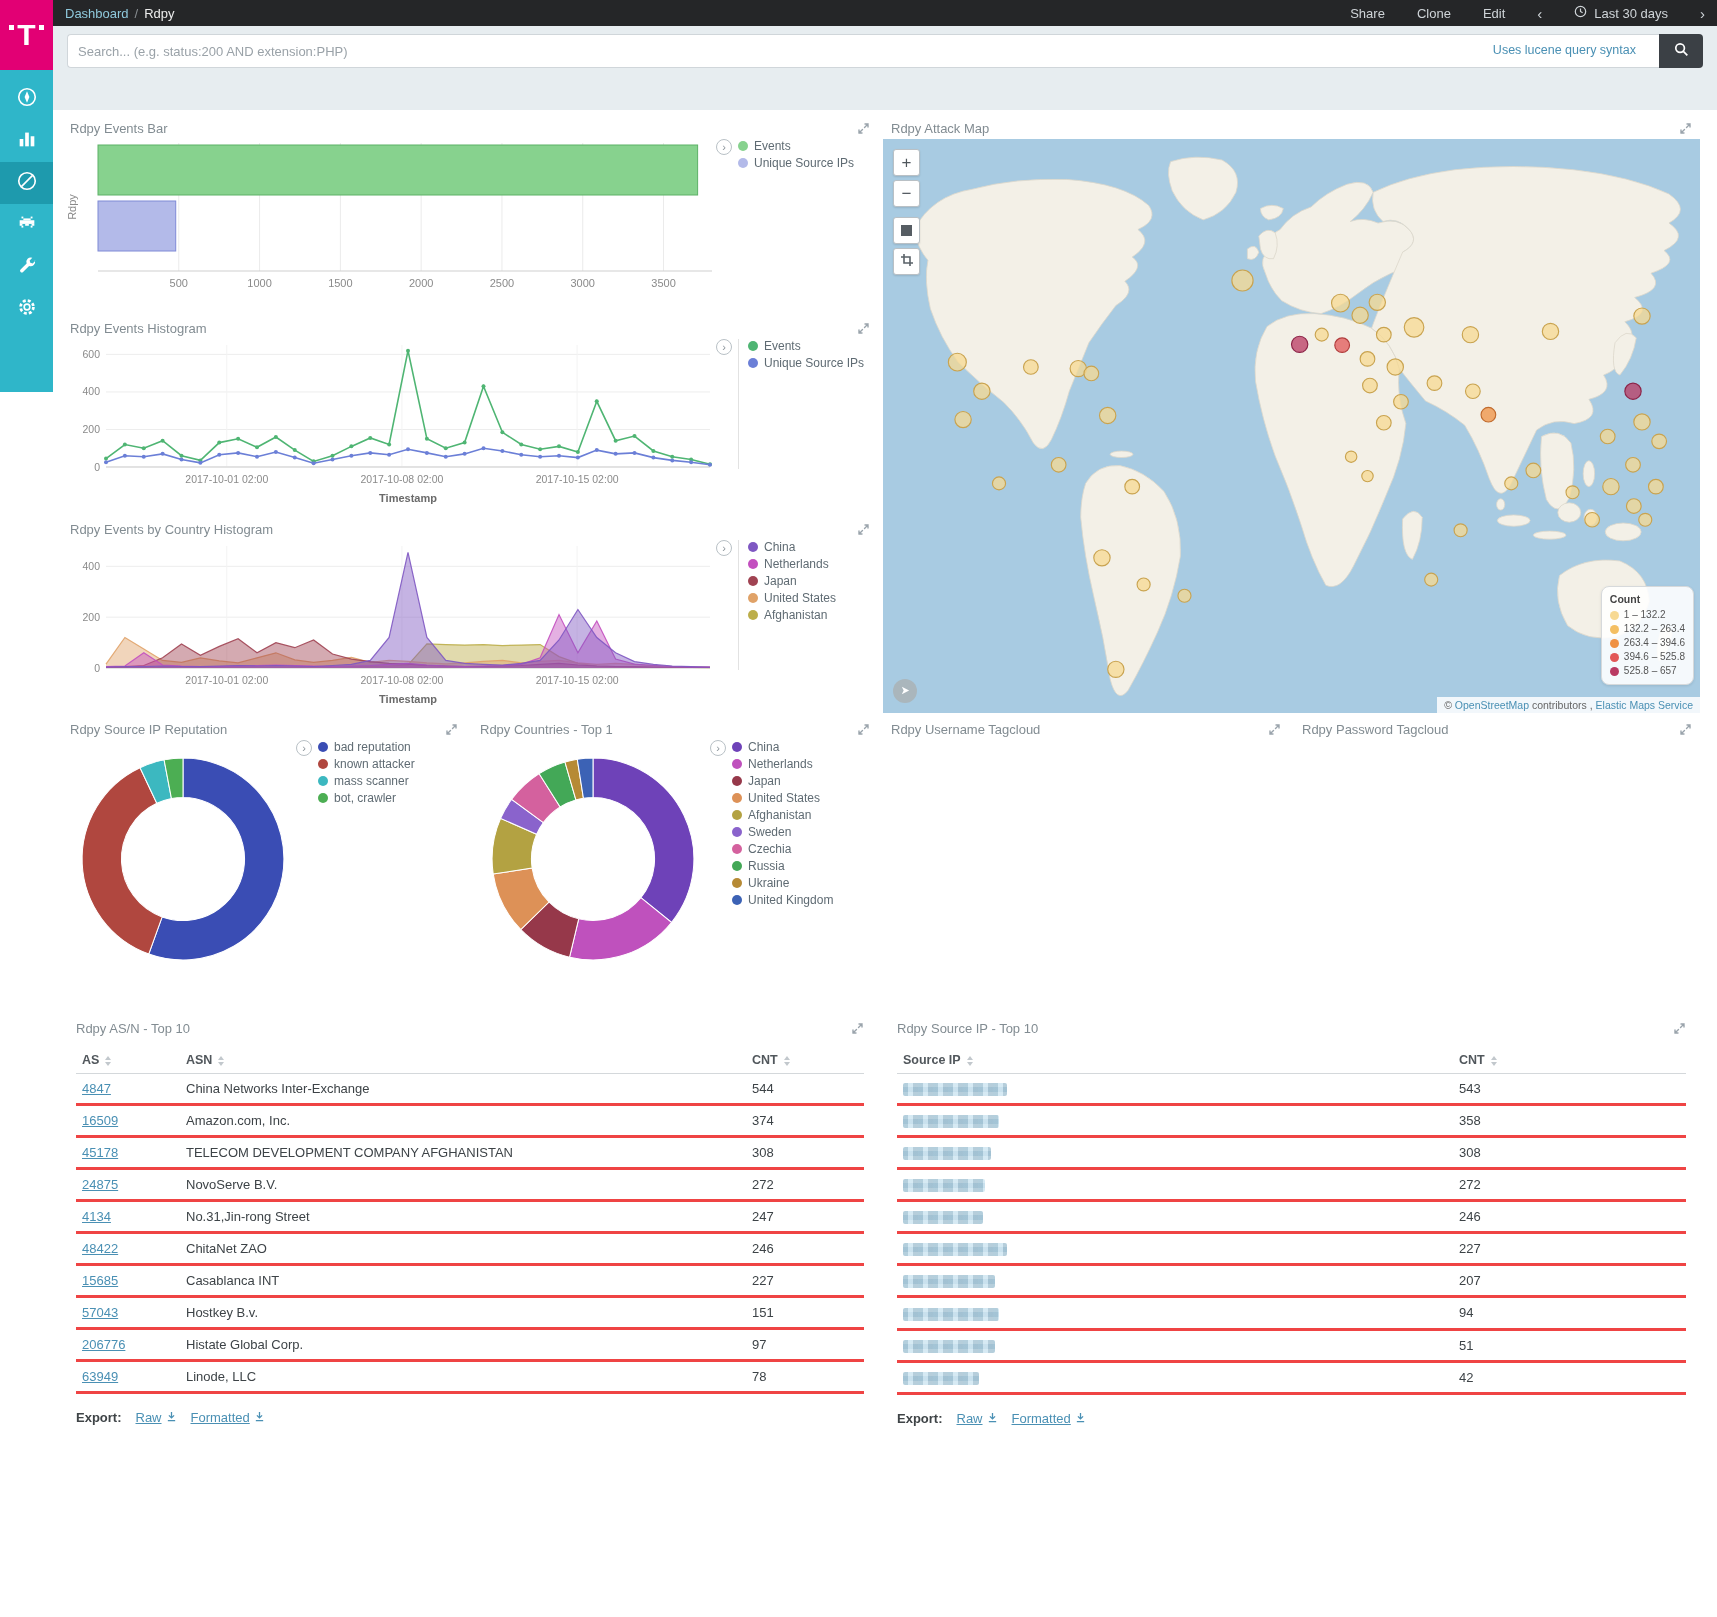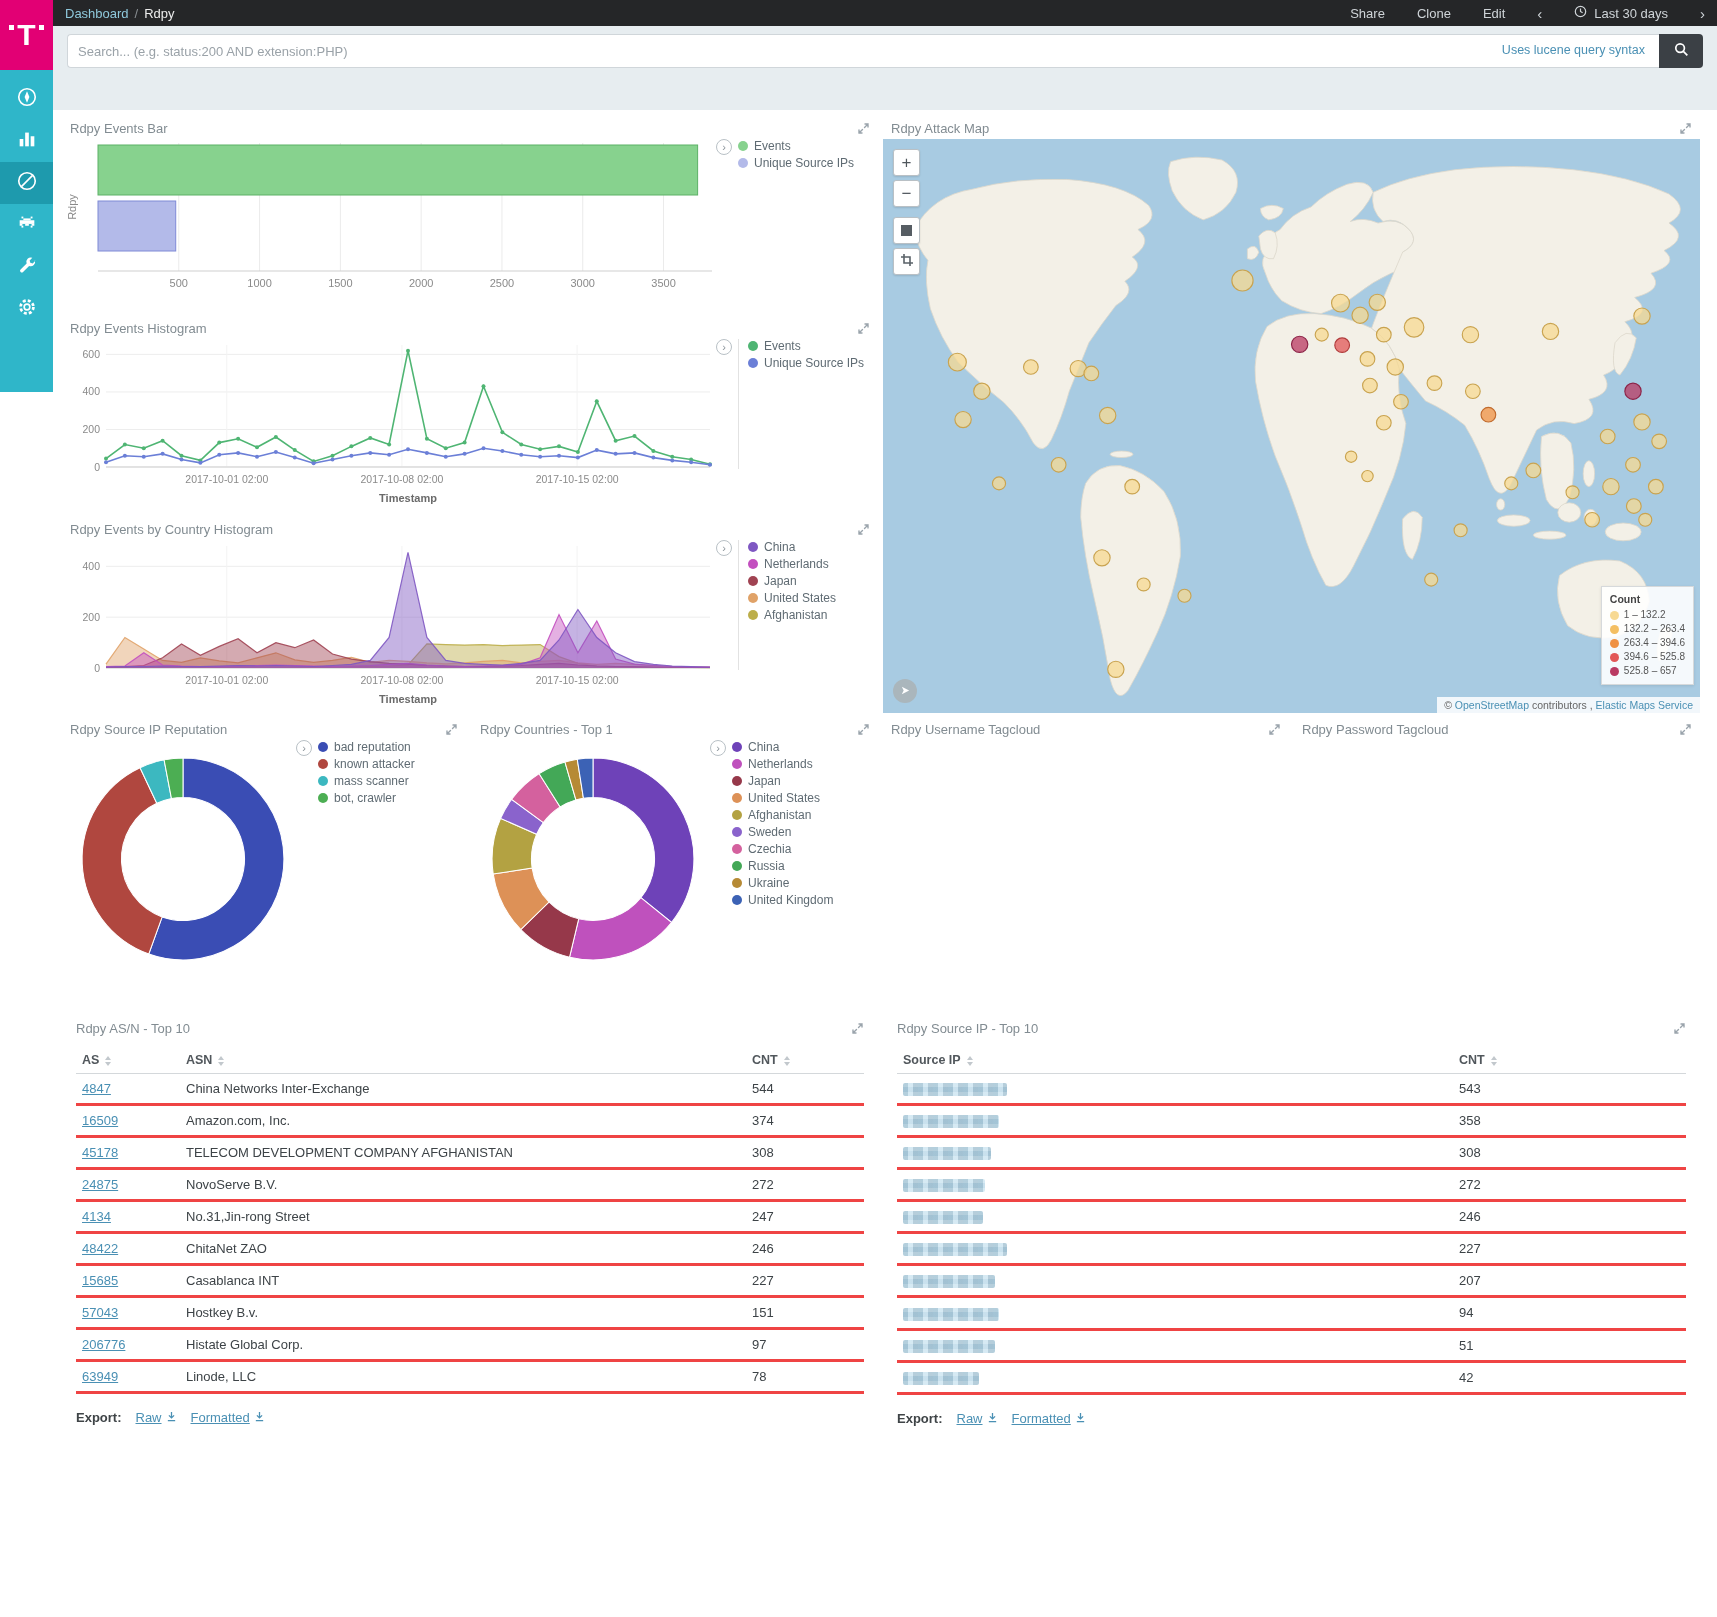--- a/index.html
+++ b/index.html
@@ -18,21 +18,21 @@
   .topbar-right{margin-left:auto;display:flex;align-items:center;gap:32px}
   .topbar-right a{color:#cfd4d8}
   .time-group{display:flex;align-items:center;gap:7px}
   .chev{color:#cfd4d8;font-size:15px;line-height:1}
 
   .querybar{position:absolute;left:53px;top:26px;right:0;height:84px;background:#e7edf0;padding:8px 14px 0 14px}
   .search-row{display:flex;align-items:stretch}
   .search-wrap{position:relative;flex:1}
   .search-input{width:100%;height:34px;border:1px solid #d0d6da;border-right:none;border-radius:4px 0 0 4px;background:#fff;padding:0 230px 0 10px;font-size:13px;color:#333;font-family:"Liberation Sans",sans-serif;outline:none}
   .search-input::placeholder{color:#9aa2a8}
-  .lucene{position:absolute;right:14px;top:9px;font-size:12.5px;color:#4a90b4}
+  .lucene{position:absolute;right:23px;top:9px;font-size:12.5px;color:#4a90b4}
   .search-btn{width:44px;height:34px;border:none;background:#3b4045;border-radius:0 4px 4px 0;display:flex;align-items:center;justify-content:center;cursor:pointer}
   .filter-row{margin-top:9px;font-size:12.5px}
   .add-filter{color:#44627a;font-weight:bold}
   .plus{color:#2d9ac6;font-weight:bold;margin-left:4px}
 
   
   .sidebar{position:absolute;left:0;top:70px;width:53px;height:322px;background:#2fb6c9;display:flex;flex-direction:column;align-items:center;padding-top:8px;z-index:5}
   .side-item{width:53px;height:42px;display:flex;align-items:center;justify-content:center;cursor:pointer}
   .side-item.selected{background:#1e9aad}
 
@@ -56,21 +56,21 @@
 
   
   .map-body{position:absolute;left:0;right:0;top:24px;bottom:0;background:#a8cbe2;overflow:hidden}
   .map-body svg.world{width:100%;height:100%;display:block}
   .land{fill:#f3f0e7;stroke:#dcd8cb;stroke-width:1}
   .map-ctrls{position:absolute;left:10px;top:10px;display:flex;flex-direction:column;gap:4px}
   .map-btn{width:27px;height:27px;background:#fff;border:1px solid #b9c0c5;border-radius:3px;color:#4f565c;font-size:17px;line-height:24px;text-align:center;cursor:pointer;box-shadow:0 1px 2px rgba(0,0,0,.12);display:flex;align-items:center;justify-content:center}
   .map-btn .sq{width:11px;height:11px;background:#565d63}
   .map-btn.gap{margin-top:6px}
   .map-reset{position:absolute;left:10px;bottom:10px;width:24px;height:24px;border-radius:50%;background:#aab6bc;display:flex;align-items:center;justify-content:center;cursor:pointer}
-  .map-legend{position:absolute;right:6px;bottom:28px;background:rgba(255,255,255,.88);border:1px solid #d6d9db;border-radius:0;padding:6px 8px;box-shadow:0 1px 3px rgba(0,0,0,.1)}
+  .map-legend{position:absolute;right:6px;bottom:28px;background:rgba(255,255,255,.88);border:1px solid #d6d9db;border-radius:8px;padding:6px 8px;box-shadow:0 1px 3px rgba(0,0,0,.1)}
   .map-legend-title{font-size:10.5px;font-weight:bold;color:#444;margin-bottom:3px}
   .map-legend-row{display:flex;align-items:center;gap:5px;font-size:10px;color:#555;line-height:14px}
   .mdot{flex:none;width:9px;height:9px;border-radius:50%}
   .map-attrib{position:absolute;right:0;bottom:0;background:rgba(255,255,255,.85);font-size:10.5px;color:#666;padding:2px 7px}
   .map-attrib a{color:#4a90b4}
 
   
   .table-panel{padding:0 14px}
   .table-panel .panel-head{padding-left:0;padding-right:0}
   table.kbn{width:100%;border-collapse:collapse;margin-top:8px}

